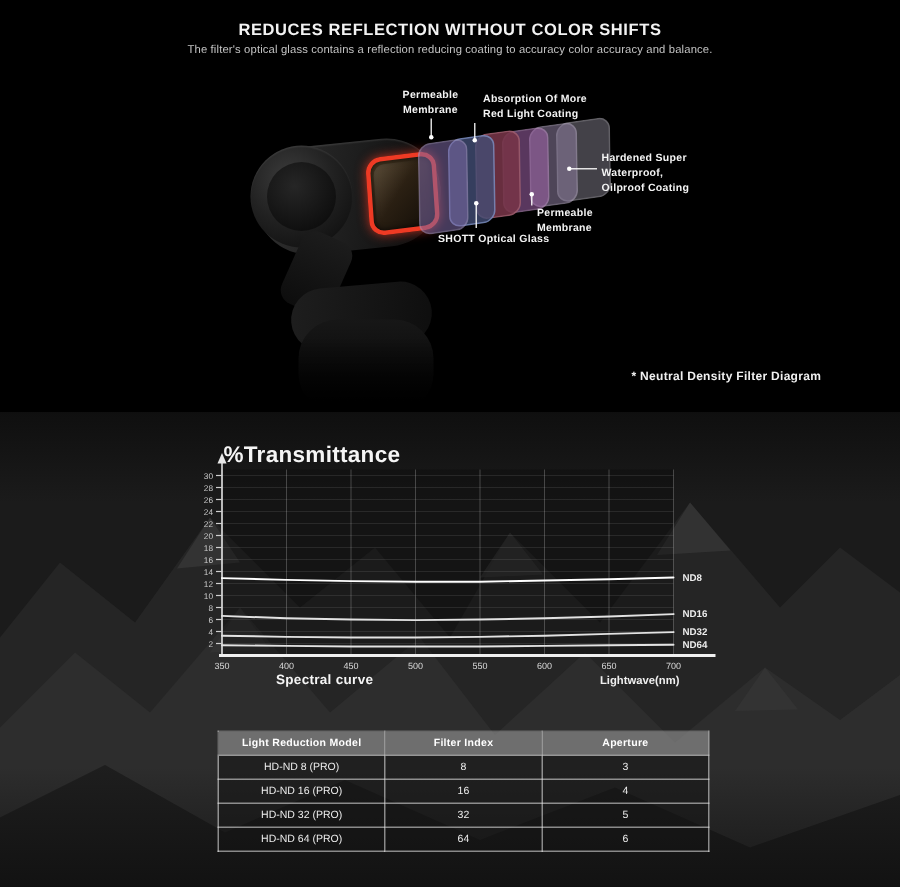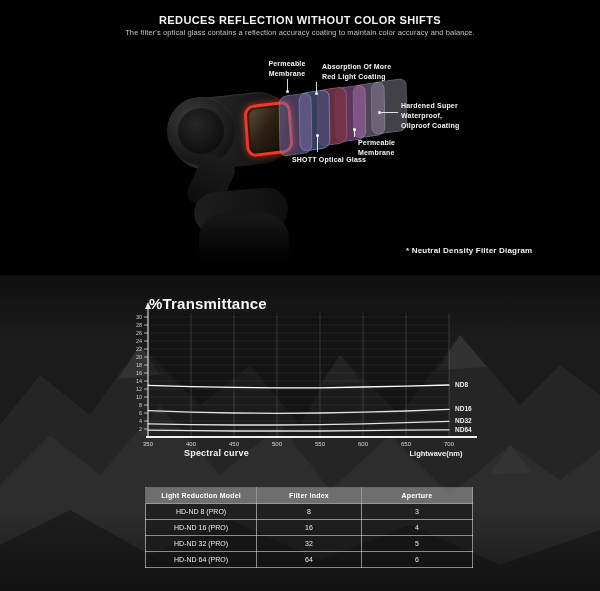--- a/index.html
+++ b/index.html
@@ -13,21 +13,21 @@
   .hero { position:absolute; left:0; top:0; width:600px; height:275px; background:#000; }
   .hero-title {
     position:absolute; left:0; top:14px; width:600px; text-align:center;
     font-size:11px; font-weight:bold; letter-spacing:.4px; color:#f2f2f2;
   }
   .hero-subtitle {
     position:absolute; left:0; top:28px; width:600px; text-align:center;
     font-size:7.5px; color:#c4c4c4; letter-spacing:.1px;
   }
   .hero-caption {
-    position:absolute; left:406px; top:246px;
+    position:absolute; left:421px; top:246px;
     font-size:8px; font-weight:bold; color:#f0f0f0; letter-spacing:.2px;
   }
 
   
   .cam-head {
     position:absolute; left:170px; top:95px; width:124px; height:72px;
     border-radius:36px; transform:rotate(-6deg);
     background:linear-gradient(105deg,#343434 0%,#242424 35%,#141414 75%,#0c0c0c 100%);
     box-shadow:inset 0 1px 1px rgba(255,255,255,.10);
   }
@@ -90,42 +90,42 @@
                    background:#fff; border-radius:50%; }
   .dot-b::after { left:-1px; bottom:-2px; }
   .dot-t::after { left:-1px; top:-2px; }
   .dot-l::after { left:-2px; top:-1px; }
 
   
   .spectral { position:absolute; left:0; top:275px; width:600px; height:316px; background:#191919; }
   .mountains { position:absolute; left:0; top:0; width:600px; height:316px; }
   .chart-svg { position:absolute; left:0; top:0; width:600px; height:210px; overflow:visible; }
   .y-title { position:absolute; left:149px; top:20px; font-size:15px; font-weight:bold; color:#f5f5f5; letter-spacing:.2px; }
-  .x-title { position:absolute; left:400px; top:174px; width:72px; text-align:center;
+  .x-title { position:absolute; left:400px; top:174px; width:72px; text-align:left;
              font-size:7.5px; font-weight:bold; color:#f0f0f0; }
   .chart-footer { position:absolute; left:147px; top:173px; font-size:9px; font-weight:bold; color:#f5f5f5; letter-spacing:.2px;padding-left:37px; }
 
   
   table.nd-table { position:absolute; left:145px; top:212px; width:328px;
                    border-collapse:collapse; table-layout:fixed; }
   .nd-table th {
     background:rgba(150,150,150,.62); color:#fff; font-size:7px; font-weight:bold;
     height:16px; text-align:center; border:1px solid rgba(255,255,255,.28); letter-spacing:.2px;
   }
   .nd-table td {
     background:rgba(18,18,18,.48); color:#ededed; font-size:7px;
     height:16px; text-align:center; border:1px solid rgba(235,235,235,.55);
   }
 </style>
 </head>
 <body>
 
 <div class="hero">
   <div class="hero-title">REDUCES REFLECTION WITHOUT COLOR SHIFTS</div>
-  <div class="hero-subtitle">The filter's optical glass contains a reflection accuracy coating to maintain color accuracy and balance.</div>
+  <div class="hero-subtitle">The filter's optical glass contains a reflection reducing coating to accuracy color accuracy and balance.</div>
 
   <div>
     <div class="cam-head"></div>
     <div class="cam-back"></div>
     <div class="cam-back-inner"></div>
     <div class="cam-neck"></div>
     <div class="cam-handle-top"></div>
     <div class="cam-handle"></div>
     <div class="cam-filter"></div>
     <div class="cam-fade"></div>

